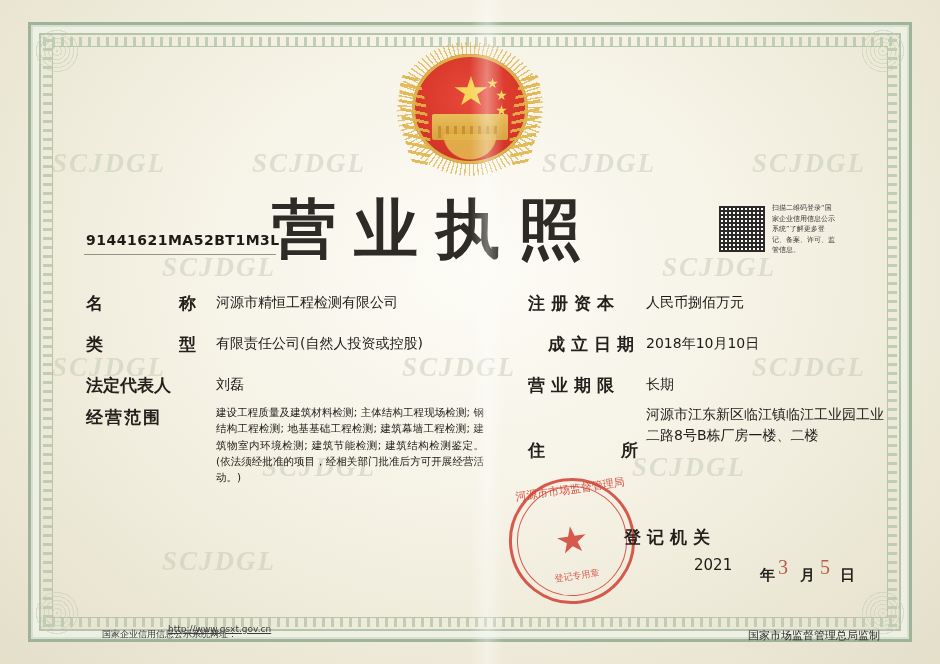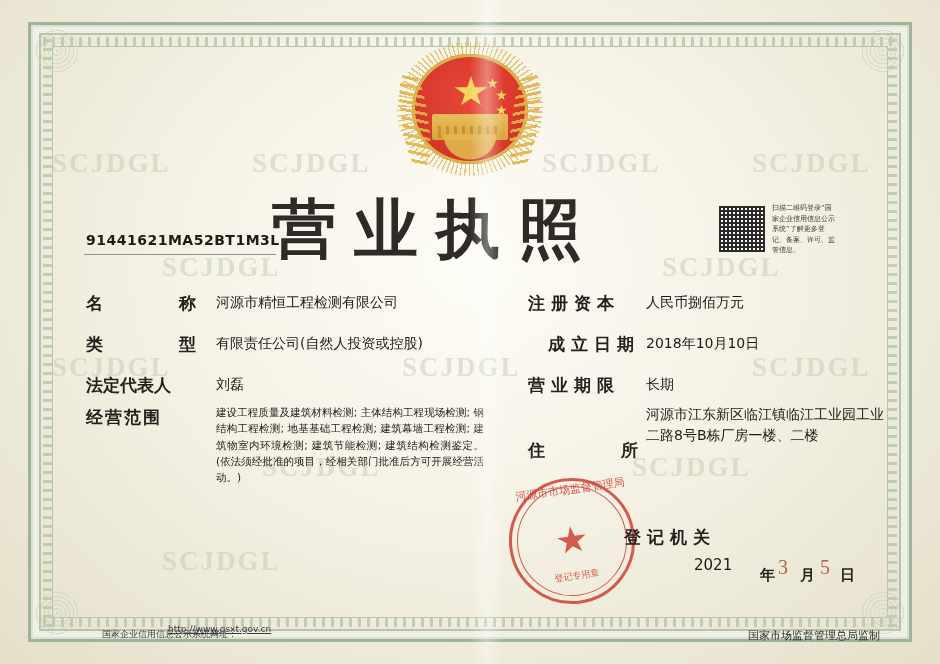--- a/index.html
+++ b/index.html
@@ -43,21 +43,21 @@
     background:
       repeating-radial-gradient(circle,#c3cfb8 0 1px,transparent 1px 4px);
     opacity:.55;
   }
   .rosette.tl{left:34px;top:28px;}
   .rosette.tr{right:34px;top:28px;}
   .rosette.bl{left:34px;bottom:28px;}
   .rosette.br{right:34px;bottom:28px;}
 
   
-  .wm-layer{position:absolute;left:0;top:0;width:940px;height:541px;pointer-events:none;}
+  .wm-layer{position:absolute;left:0;top:0;width:940px;height:541px;pointer-events:none;font-style:italic;}
   .wm{
     position:absolute;
     font-family:"Liberation Serif","DejaVu Serif",serif;
     font-weight:bold;font-size:27px;letter-spacing:2px;
     color:#b9c3ab;opacity:.42;white-space:nowrap;
   }
   
   .emblem{
     position:absolute;left:50%;transform:translateX(-50%);top:38px;
     width:164px;height:150px;

